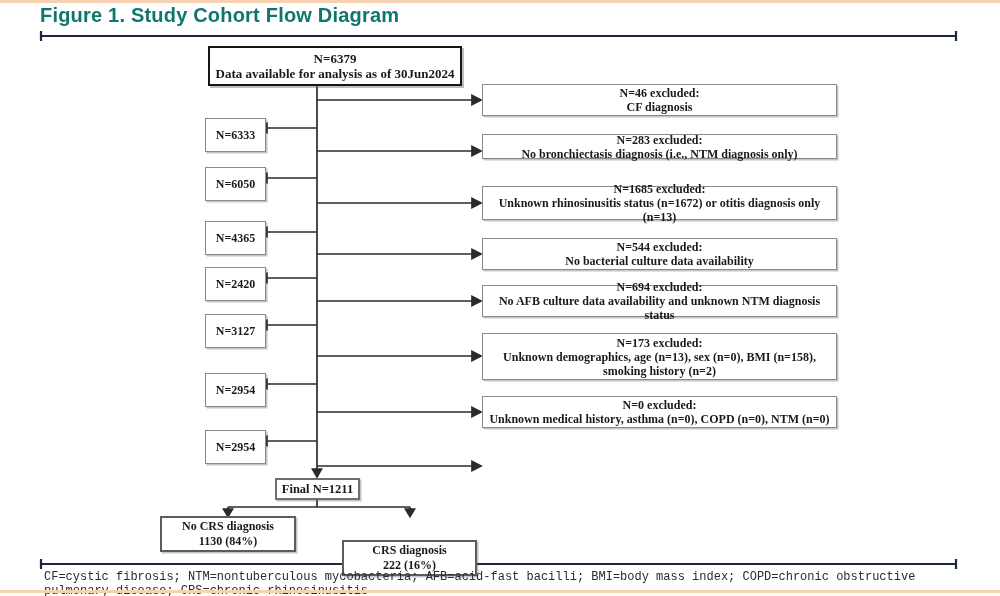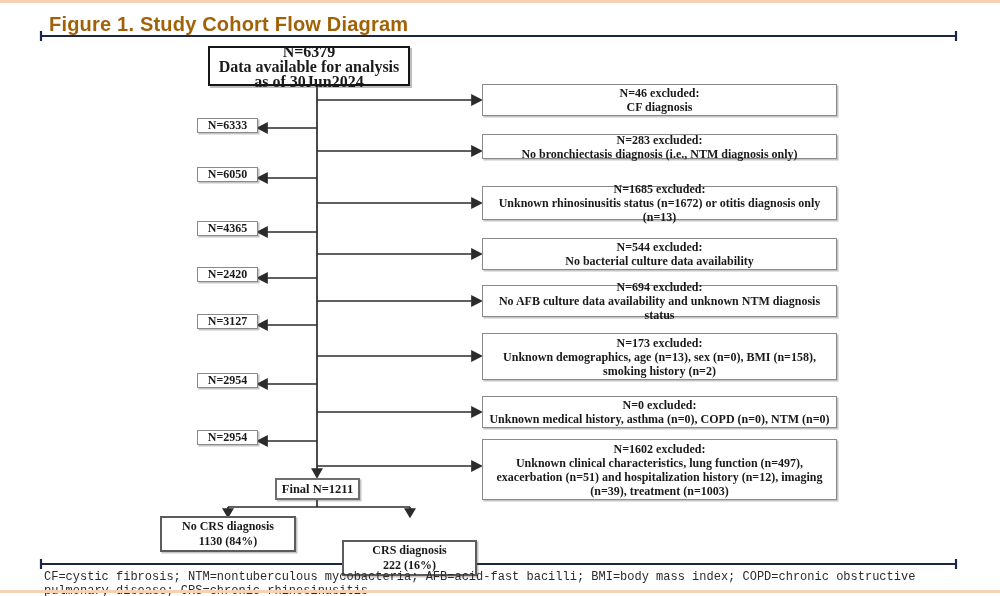--- a/index.html
+++ b/index.html
@@ -5,40 +5,40 @@
   html,body { margin:0; padding:0; background:#ffffff; }
   .stage {
     position:relative; width:1000px; height:596px; background:#ffffff;
     overflow:hidden; font-family:"Liberation Sans", sans-serif;
   }
   .accent-bar { position:absolute; left:0; width:1000px; background:#f6d1b2; }
   .accent-bar.top { top:0; height:3px; }
   .accent-bar.bottom { top:590px; height:3px; }
 
   .fig-title {
-    position:absolute; left:40px; top:4px; margin:9px;
+    position:absolute; left:40px; top:4px; margin:0;
     font-family:"Liberation Sans", sans-serif;
-    font-size:20px; font-weight:700; color:#a16207; letter-spacing:0.2px;
+    font-size:20px; font-weight:700; color:#0f766e; letter-spacing:0.2px;
   }
 
   svg.connectors { position:absolute; left:0; top:0; width:1000px; height:596px; }
 
   .box {
     position:absolute; box-sizing:border-box; background:#ffffff;
     display:flex; flex-direction:column; justify-content:center; align-items:center;
     text-align:center; color:#1a1a1a;
     font-family:"Liberation Serif", serif; font-weight:700;
   }
   .top-box {
-    left:208px; top:46px; width:202px; height:40px;
-    border:2.5px solid #161616; font-size:16px; line-height:15px;
+    left:208px; top:46px; width:254px; height:40px;
+    border:2.5px solid #161616; font-size:13px; line-height:15px;
     box-shadow:2px 2px 0 rgba(110,110,110,0.45);
   }
   .nbox {
-    left:197px; width:61px; height:15px;
+    left:205px; width:61px; height:34px;
     border:1.5px solid #8a8a8a; font-size:12px;
     box-shadow:1.5px 1.5px 0 rgba(90,90,90,0.35);
   }
   .excl {
     left:482px; width:355px; padding:1px 2px;
     border:1.5px solid #8a8a8a; font-size:12px; line-height:14px;
     box-shadow:1.5px 1.5px 0 rgba(90,90,90,0.35);
   }
   .final-box {
     left:275px; top:478px; width:85px; height:22px;
@@ -161,24 +161,20 @@
     <div>No AFB culture data availability and unknown NTM diagnosis status</div>
   </div>
   <div class="box excl" style="top:333px;height:47px">
     <div>N=173 excluded:</div>
     <div>Unknown demographics, age (n=13), sex (n=0), BMI (n=158), smoking history (n=2)</div>
   </div>
   <div class="box excl" style="top:396px;height:32px">
     <div>N=0 excluded:</div>
     <div>Unknown medical history, asthma (n=0), COPD (n=0), NTM (n=0)</div>
   </div>
-  <div class="box excl" style="top:439px;height:61px">
-    <div>N=1602 excluded:</div>
-    <div>Unknown clinical characteristics,  lung function (n=497), exacerbation (n=51) and hospitalization history (n=12), imaging (n=39), treatment (n=1003)</div>
-  </div>
 
   <div class="box final-box">Final N=1211</div>
 
   <div class="box outcome no-crs">
     <div>No CRS diagnosis</div>
     <div>1130 (84%)</div>
   </div>
   <div class="box outcome crs">
     <div>CRS diagnosis</div>
     <div>222 (16%)</div>

